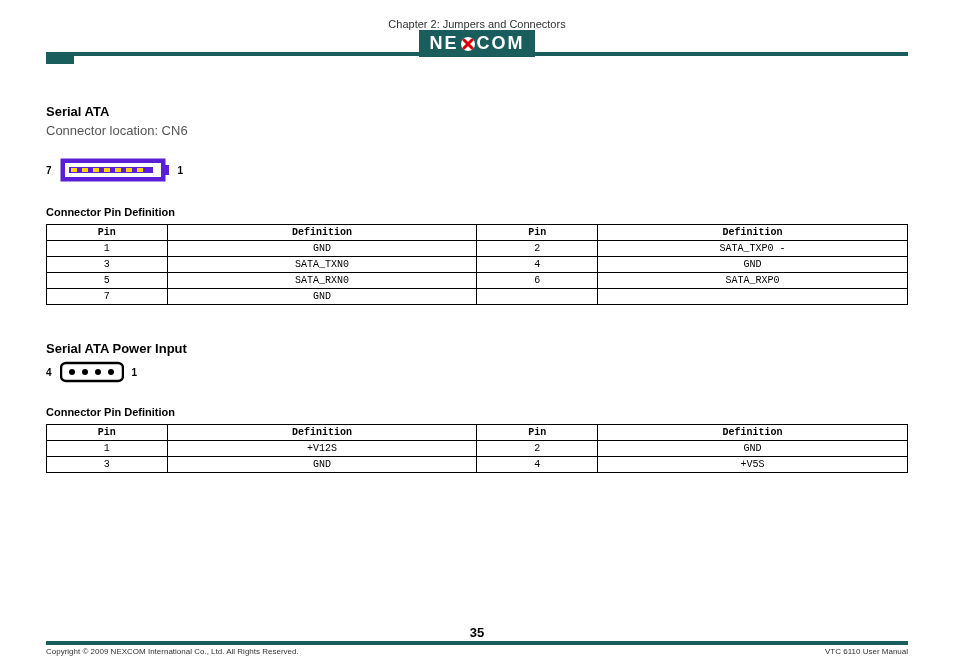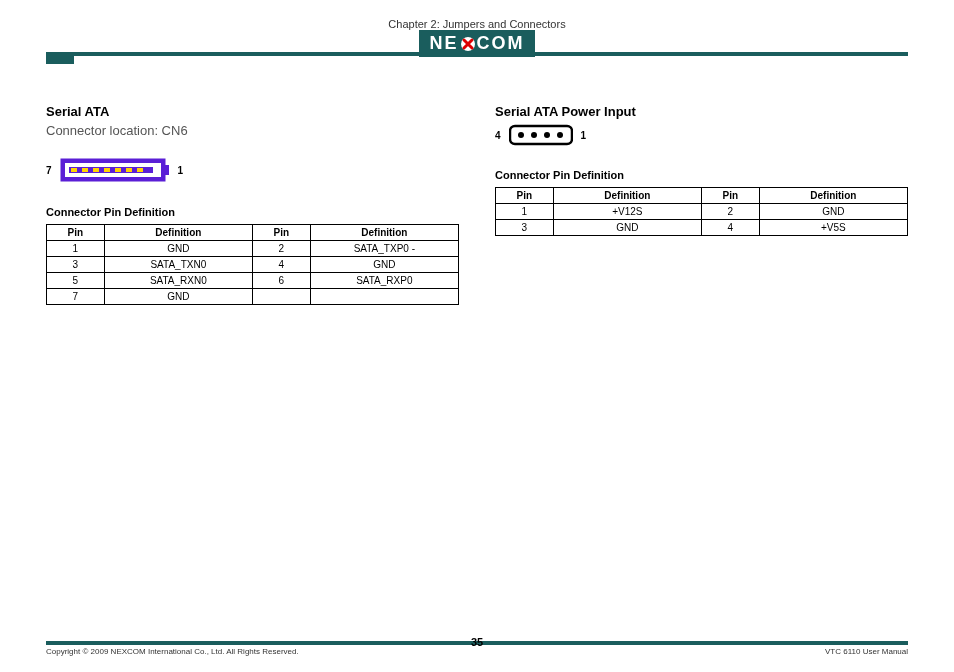--- a/index.html
+++ b/index.html
@@ -46,20 +46,21 @@
     left: 0;
     top: 4px;
     width: 28px;
     height: 8px;
     background: #1a5d5d;
   }
   .content {
     display: flex;
     gap: 36px;
     margin-top: 48px;
+    flex-direction: column;
   }
   .col {
     flex: 1;
   }
   .section-title {
     font-weight: bold;
     font-size: 13px;
     margin-bottom: 4px;
   }
   .conn-loc {
@@ -85,20 +86,21 @@
   table.pindef {
     border-collapse: collapse;
     width: 100%;
     font-size: 10px;
   }
   table.pindef th, table.pindef td {
     border: 1px solid #000;
     padding: 2px 8px;
     text-align: center;
     height: 16px;
+    font-family: Liberation Mono, monospace;
   }
   table.pindef th {
     font-weight: bold;
   }
   .col-pin { width: 14%; }
   .col-def { width: 36%; }
 
   .footer {
     position: absolute;
     left: 46px;
@@ -125,22 +127,22 @@
   }
   .copyright {
     font-size: 8px;
     color: #333;
   }
   .page-num {
     position: absolute;
     left: 50%;
     transform: translateX(-50%);
     font-weight: bold;
-    font-size: 11px;
-    bottom: 8px;
+    font-size: 13px;
+    bottom: 16px;
   }
   .manual-name {
     font-size: 8px;
     color: #333;
   }
   .footer-deco {
     position: absolute;
     right: -2px;
     top: -10px;
   }

